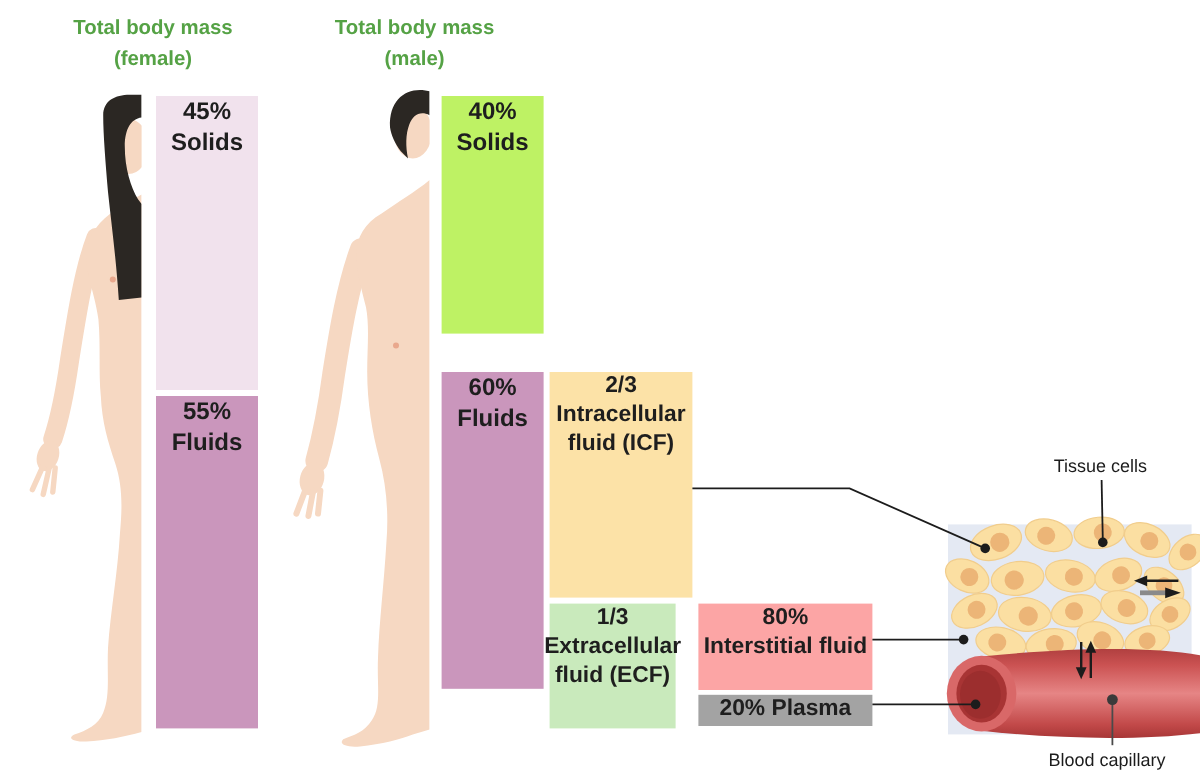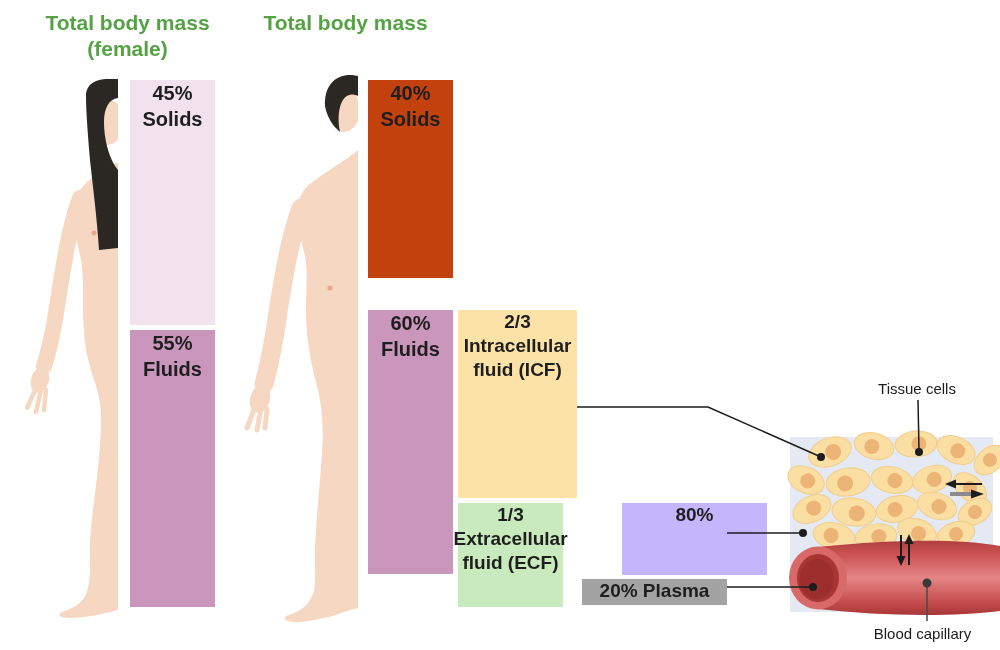--- a/index.html
+++ b/index.html
@@ -2,21 +2,21 @@
 <html><head>
 <meta charset="utf-8">
 <style>
   html,body{margin:0;padding:0;background:#fff;}
   .canvas{
     position:relative;width:1000px;height:650px;background:#ffffff;
     font-family:"Liberation Sans", sans-serif;overflow:hidden;
   }
   .abs{position:absolute;}
   .title{
-    color:#55a245;font-weight:bold;font-size:21px;line-height:26px;
+    color:#55a245;font-weight:bold;font-size:17px;line-height:26px;
     text-align:center;
   }
   .bar{
     display:flex;flex-direction:column;align-items:center;
     text-align:center;color:#1e1e1e;font-weight:bold;
   }
   .bar .ln{display:block;font-size:20px;line-height:26px;}
   .bar .ln-sm{display:block;font-size:19px;line-height:24px;}
   .annot{
     color:#1c1c1c;font-size:15px;line-height:22px;text-align:center;white-space:nowrap;
@@ -28,53 +28,55 @@
 <body>
 
 <div class="canvas">
 
   <div class="abs title" style="left:25px;top:10px;width:205px;">
     <span style="display:block">Total body mass</span>
     <span style="display:block">(female)</span>
   </div>
   <div class="abs title" style="left:243px;top:10px;width:205px;">
     <span style="display:block">Total body mass</span>
+    <span style="display:block">(male)</span>
   </div>
 
   <div class="abs bar" style="left:130px;top:80px;width:85px;height:245px;background:#f1e2ed;">
     <span class="ln">45%</span>
     <span class="ln">Solids</span>
   </div>
   <div class="abs bar" style="left:130px;top:330px;width:85px;height:277px;background:#ca96bc;">
     <span class="ln">55%</span>
     <span class="ln">Fluids</span>
   </div>
 
-  <div class="abs bar" style="left:368px;top:80px;width:85px;height:198px;background:#c2410c;">
+  <div class="abs bar" style="left:368px;top:80px;width:85px;height:198px;background:#bef264;">
     <span class="ln">40%</span>
     <span class="ln">Solids</span>
   </div>
   <div class="abs bar" style="left:368px;top:310px;width:85px;height:264px;background:#ca96bc;">
     <span class="ln">60%</span>
     <span class="ln">Fluids</span>
   </div>
 
   <div class="abs bar" style="left:458px;top:310px;width:119px;height:188px;background:#fce2a7;">
     <span class="ln-sm">2/3</span>
     <span class="ln-sm">Intracellular</span>
     <span class="ln-sm">fluid (ICF)</span>
   </div>
   <div class="abs bar" style="left:458px;top:503px;width:105px;height:104px;background:#c9eabc;">
     <span class="ln-sm">1/3</span>
     <span class="ln-sm">Extracellular</span>
     <span class="ln-sm">fluid (ECF)</span>
   </div>
 
-  <div class="abs bar" style="left:582px;top:503px;width:145px;height:72px;background:#c4b5fd;margin-left:40px;">
+  <div class="abs bar" style="left:582px;top:503px;width:145px;height:72px;background:#fca5a5;">
     <span class="ln-sm">80%</span>
+    <span class="ln-sm">Interstitial fluid</span>
   </div>
   <div class="abs bar" style="left:582px;top:579px;width:145px;height:26px;background:#a3a3a3;">
     <span class="ln-sm">20% Plasma</span>
   </div>
 
   <div class="abs annot" style="left:852px;top:378px;width:130px;">Tissue cells</div>
   <div class="abs annot" style="left:845px;top:623px;width:155px;">Blood capillary</div>
 
   <svg id="overlay" width="1000" height="650" viewBox="0 0 1000 650">
     <defs>

